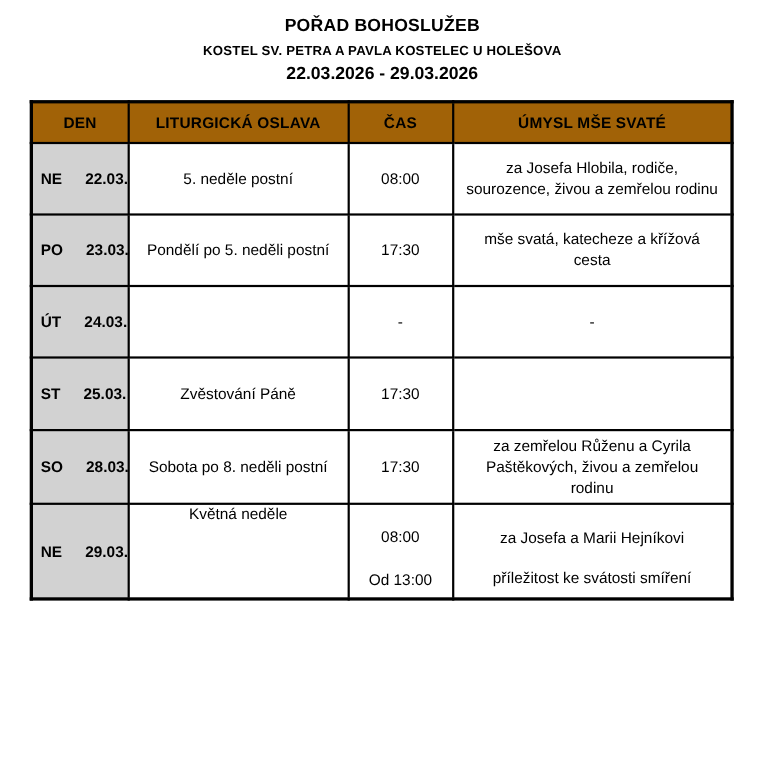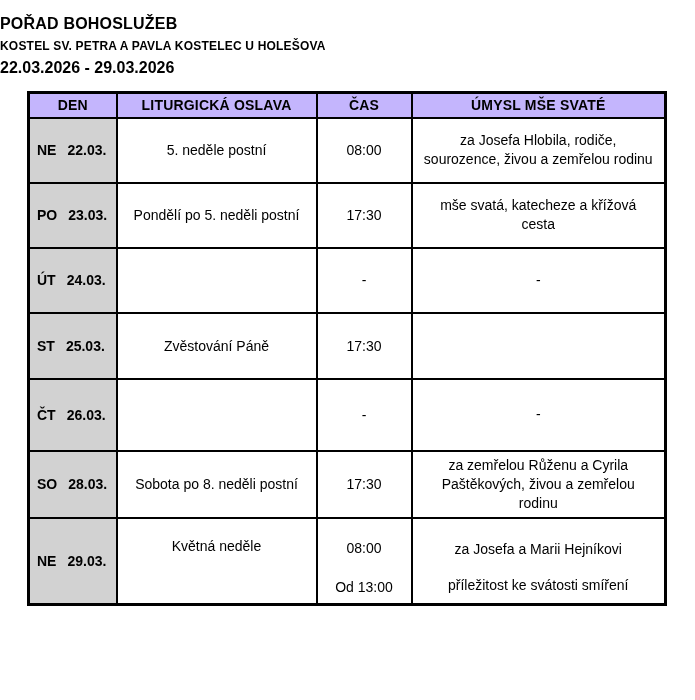--- a/index.html
+++ b/index.html
@@ -4,21 +4,21 @@
 <style>
   * { margin: 0; padding: 0; box-sizing: border-box; }
   html, body {
     width: 695px; height: 700px;
     background: #ffffff;
     font-family: "Liberation Sans", "DejaVu Sans", sans-serif;
     color: #000000;
   }
   .page { width: 695px; height: 700px; overflow: hidden; }
 
-  .titles { padding-top: 13px; height: 79px; }
+  .titles { text-align: center; padding-top: 13px; height: 79px; }
   .title    { font-size: 16px; font-weight: bold; line-height: 22px; letter-spacing: 0.2px; }
   .subtitle { font-size: 12px; font-weight: bold; line-height: 22px; letter-spacing: 0.2px; }
   .daterange{ font-size: 16px; line-height: 22px; font-weight: bold; }
 
   table.schedule {
     border-collapse: collapse;
     margin-left: 27px;
     margin-top: 12px;
     width: 637px;
     table-layout: fixed;
@@ -30,40 +30,40 @@
     vertical-align: middle;
   }
   table.schedule { border: 3px solid #000000; }
 
   col.c-day { width: 88px; }
   col.c-cel { width: 200px; }
   col.c-time{ width: 95px; }
   col.c-int { width: 254px; }
 
   th {
-    height: 25px;
-    background: #c4b5fd;
+    height: 37px;
+    background: #a16207;
     font-weight: bold;
     letter-spacing: 0.2px;
   }
 
   td.day { background: #d2d2d2; font-weight: bold; }
-  .daywrap { display: flex; gap: 11px; padding-left: 7px; align-items: baseline; }
+  .daywrap { display: flex; gap: 21px; padding-left: 7px; align-items: baseline; }
 
   td.cel { padding: 0 5px; }
   td.int { padding: 2px 10px; line-height: 19px; }
 
   tr.r0 td, tr.r1 td, tr.r2 td { height: 65px; }
   tr.r3 td { height: 66px; }
   tr.r4 td { height: 72px; }
   tr.r5 td { height: 70px; }
   tr.r6 td { height: 67px; }
   tr.r7 td { height: 84px; }
 
-  tr.r7 td.cel { vertical-align: top; padding-top: 19px; }
+  tr.r7 td.cel { vertical-align: top; }
   .stack {
     display: flex; flex-direction: column; justify-content: space-between;
     height: 80px; padding: 19px 0 6px;
   }
   td.int .stack { padding-left: 0; padding-right: 0; }
 </style>
 </head>
 <body>
 
 <div class="page">
@@ -132,31 +132,20 @@
           <div class="daywrap">
             <span>ST</span>
             <span>25.03.</span>
           </div>
         </td>
         <td class="cel">Zvěstování Páně</td>
         <td class="time">17:30</td>
         <td class="int"></td>
       </tr>
 
-      <tr class="r4">
-        <td class="day">
-          <div class="daywrap">
-            <span>ČT</span>
-            <span>26.03.</span>
-          </div>
-        </td>
-        <td class="cel"></td>
-        <td class="time">-</td>
-        <td class="int">-</td>
-      </tr>
 
 
       <tr class="r6">
         <td class="day">
           <div class="daywrap">
             <span>SO</span>
             <span>28.03.</span>
           </div>
         </td>
         <td class="cel">Sobota po 8. neděli postní</td>

